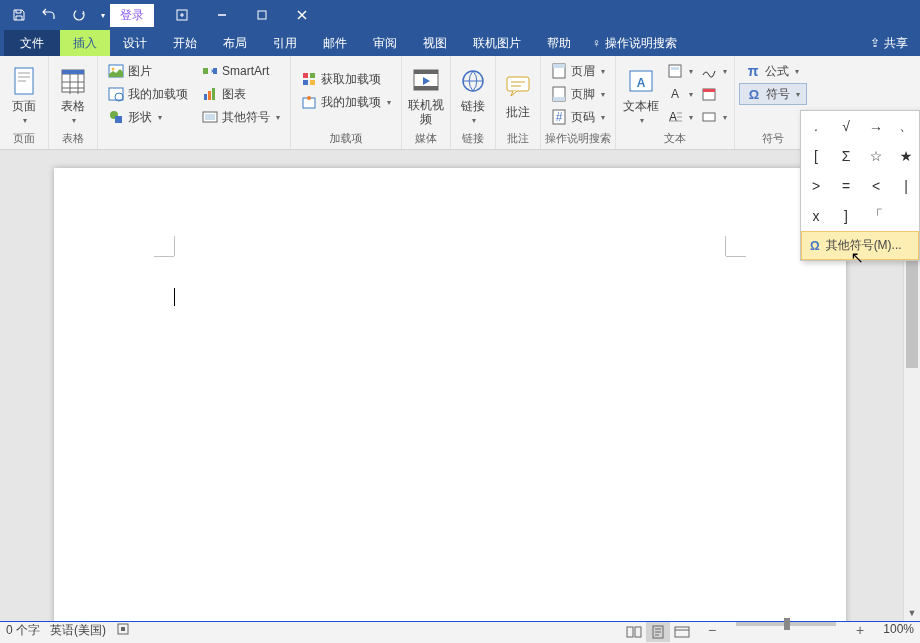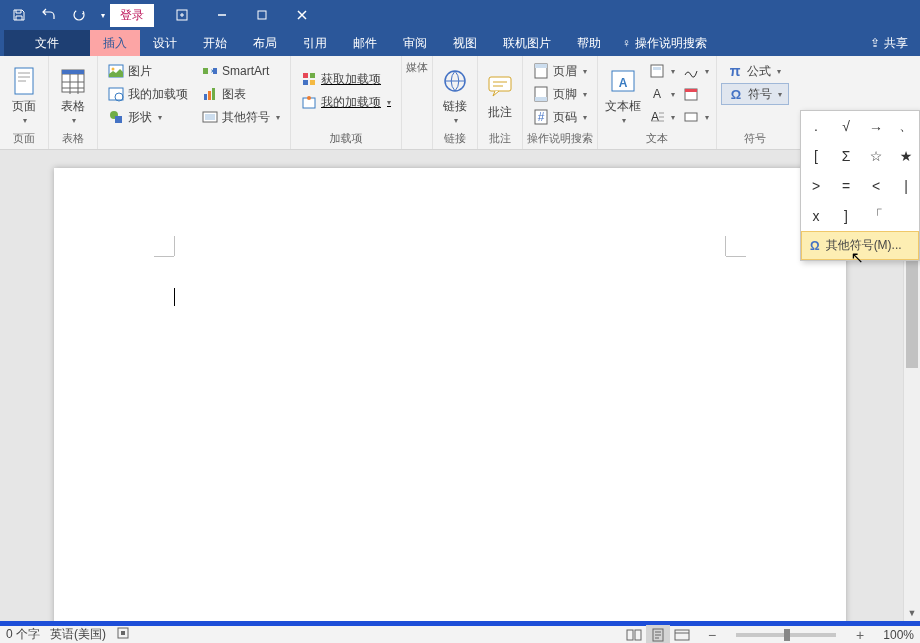--- a/index.html
+++ b/index.html
@@ -4,28 +4,28 @@
 <style>
 * { margin: 0; padding: 0; box-sizing: border-box; font-family: "Microsoft YaHei", "Segoe UI", sans-serif; font-size: 12px; }
 body { width: 920px; height: 643px; background: #e6e6e6; overflow: hidden; position: relative; }
 
 
 .titlebar { height: 30px; background: #2b579a; color: #fff; display: flex; align-items: center; }
 .titlebar-left { display: flex; align-items: center; padding-left: 6px; gap: 4px; }
 .qat-btn { width: 26px; height: 26px; display: flex; align-items: center; justify-content: center; color: #fff; cursor: pointer; }
 .title-center { flex: 1; text-align: center; color: #fff; font-size: 12px; }
 .titlebar-right { display: flex; align-items: center; }
-.login-btn { background: #fff; color: #be185d; padding: 3px 10px; margin-right: 8px; font-size: 12px; }
+.login-btn { background: #fff; color: #8b5cf6; padding: 3px 10px; margin-right: 8px; font-size: 12px; }
 .win-btn { width: 40px; height: 30px; display: flex; align-items: center; justify-content: center; color: #fff; cursor: pointer; }
 
 
 .ribbon-tabs { height: 26px; background: #2b579a; display: flex; align-items: stretch; padding-left: 4px; color: #fff; }
 .ribbon-tab { padding: 0 13px; display: flex; align-items: center; font-size: 12px; cursor: pointer; }
-.ribbon-tab.active { background: #fca5a5; color: #2b579a; }
-.ribbon-tab.file { background: #1e3f73; padding: 0 31px; }
+.ribbon-tab.active { background: #bef264; color: #2b579a; }
+.ribbon-tab.file { background: #1e3f73; padding: 0 16px; }
 .ribbon-tabs .spacer { flex: 1; }
 .tell-me { display: flex; align-items: center; gap: 4px; padding: 0 8px; cursor: text; }
 .share-btn { display: flex; align-items: center; gap: 4px; padding: 0 12px; cursor: pointer; }
 
 
 .ribbon { height: 94px; background: #f3f3f3; border-bottom: 1px solid #d4d4d4; display: flex; }
 .ribbon-group { display: flex; flex-direction: column; align-items: stretch; border-right: 1px solid #e1e1e1; padding: 2px 4px 0 4px; }
 .ribbon-group-content { flex: 1; display: flex; align-items: flex-start; gap: 2px; }
 .ribbon-group-label { text-align: center; color: #666; font-size: 11px; padding: 2px 0 3px 0; }
 .big-btn { display: flex; flex-direction: column; align-items: center; justify-content: center; width: 40px; height: 70px; cursor: pointer; padding-top: 4px; gap: 2px; }
@@ -47,21 +47,21 @@
 .page { position: absolute; left: 54px; top: 18px; width: 792px; height: 1020px; background: #fff; box-shadow: 0 0 6px rgba(0,0,0,0.25); }
 .margin-marker { position: absolute; border-color: #c0c0c0; }
 .cursor-line { position: absolute; top: 120px; left: 120px; width: 1px; height: 18px; background: #000; }
 
 .scrollbar-v { position: absolute; right: 0; top: 0; bottom: 0; width: 17px; background: #f0f0f0; border-left: 1px solid #dcdcdc; }
 .scrollbar-v .thumb { position: absolute; left: 2px; right: 2px; top: 18px; height: 200px; background: #c2c2c2; border-radius: 0; }
 .scrollbar-v .arrow { height: 17px; display: flex; align-items: center; justify-content: center; color: #666; font-size: 9px; }
 .scrollbar-v .arrow.down { position: absolute; bottom: 0; left: 0; right: 0; }
 
 
-.statusbar { position: absolute; bottom: 0; left: 0; right: 0; height: 22px; background: #f3f3f3; border-top: 5px solid #1d4ed8; display: flex; align-items: center; padding: 0 6px; color: #444; font-size: 11px; gap: 10px; }
+.statusbar { position: absolute; bottom: 0; left: 0; right: 0; height: 22px; background: #f3f3f3; border-top: 1px solid #1d4ed8; display: flex; align-items: flex-start; padding: 0 6px; color: #444; font-size: 11px; gap: 10px; }
 .statusbar .spacer { flex: 1; }
 .view-btns { display: flex; gap: 0; }
 .view-btn { width: 24px; height: 20px; display: flex; align-items: center; justify-content: center; cursor: pointer; color: #666; border: 1px solid transparent; }
 .view-btn.active { background: #d4d4d4; }
 .zoom-slider { width: 100px; height: 4px; background: #c8c8c8; position: relative; margin: 0 6px; }
 .zoom-thumb { position: absolute; top: -4px; left: 48px; width: 6px; height: 12px; background: #888; }
 .zoom-btn { width: 16px; height: 16px; display: flex; align-items: center; justify-content: center; cursor: pointer; color: #666; font-size: 14px; }
 
 .cursor-ptr { position: absolute; top: 248px; right: 56px; z-index: 200; font-size: 16px; color: #000; pointer-events: none; }
 </style>
@@ -235,21 +235,21 @@
             </span>
             <span>其他符号</span>
             <span class="dd-arrow">▾</span>
           </div>
       </div>
     </div>
   </div>
 
   <div class="ribbon-group">
     <div class="ribbon-group-content">
-      <div class="small-btn-col" style="padding-top:10px;text-decoration:underline;">
+      <div class="small-btn-col" style="padding-top:10px;">
         <div class="small-btn">
             <span class="small-icon">
               <svg width="16" height="16">
                 <rect x="2" y="2" width="5" height="5" fill="#e74856"></rect>
                 <rect x="9" y="2" width="5" height="5" fill="#70ad47"></rect>
                 <rect x="2" y="9" width="5" height="5" fill="#4472c4"></rect>
                 <rect x="9" y="9" width="5" height="5" fill="#f4b942"></rect>
               </svg>
             </span>
             <span>获取加载项</span>
@@ -263,20 +263,33 @@
             </span>
             <span>我的加载项</span>
             <span class="dd-arrow">▾</span>
           </div>
       </div>
     </div>
     <div class="ribbon-group-label">加载项</div>
   </div>
 
   <div class="ribbon-group">
+    <div class="ribbon-group-content">
+      <div class="big-btn">
+        <div class="icon-box">
+            <svg width="28" height="24">
+              <rect x="2" y="2" width="24" height="20" fill="#fff" stroke="#666"></rect>
+              <rect x="2" y="2" width="24" height="4" fill="#666"></rect>
+              <rect x="2" y="18" width="24" height="4" fill="#666"></rect>
+              <path d="M11 9 l7 4 l-7 4 z" fill="#4472c4"></path>
+            </svg>
+          </div>
+        <div class="big-btn-label">联机视频</div>
+      </div>
+    </div>
     <div class="ribbon-group-label">媒体</div>
   </div>
 
   <div class="ribbon-group">
     <div class="ribbon-group-content">
       <div class="big-btn" style="width:36px;">
         <div class="icon-box">
             <svg width="24" height="24">
               <circle cx="12" cy="12" r="10" fill="none" stroke="#4472c4" stroke-width="1.5"></circle>
               <path d="M2 12 h20 M12 2 a15 15 0 0 1 0 20 M12 2 a15 15 0 0 0 0 20" fill="none" stroke="#4472c4"></path>

